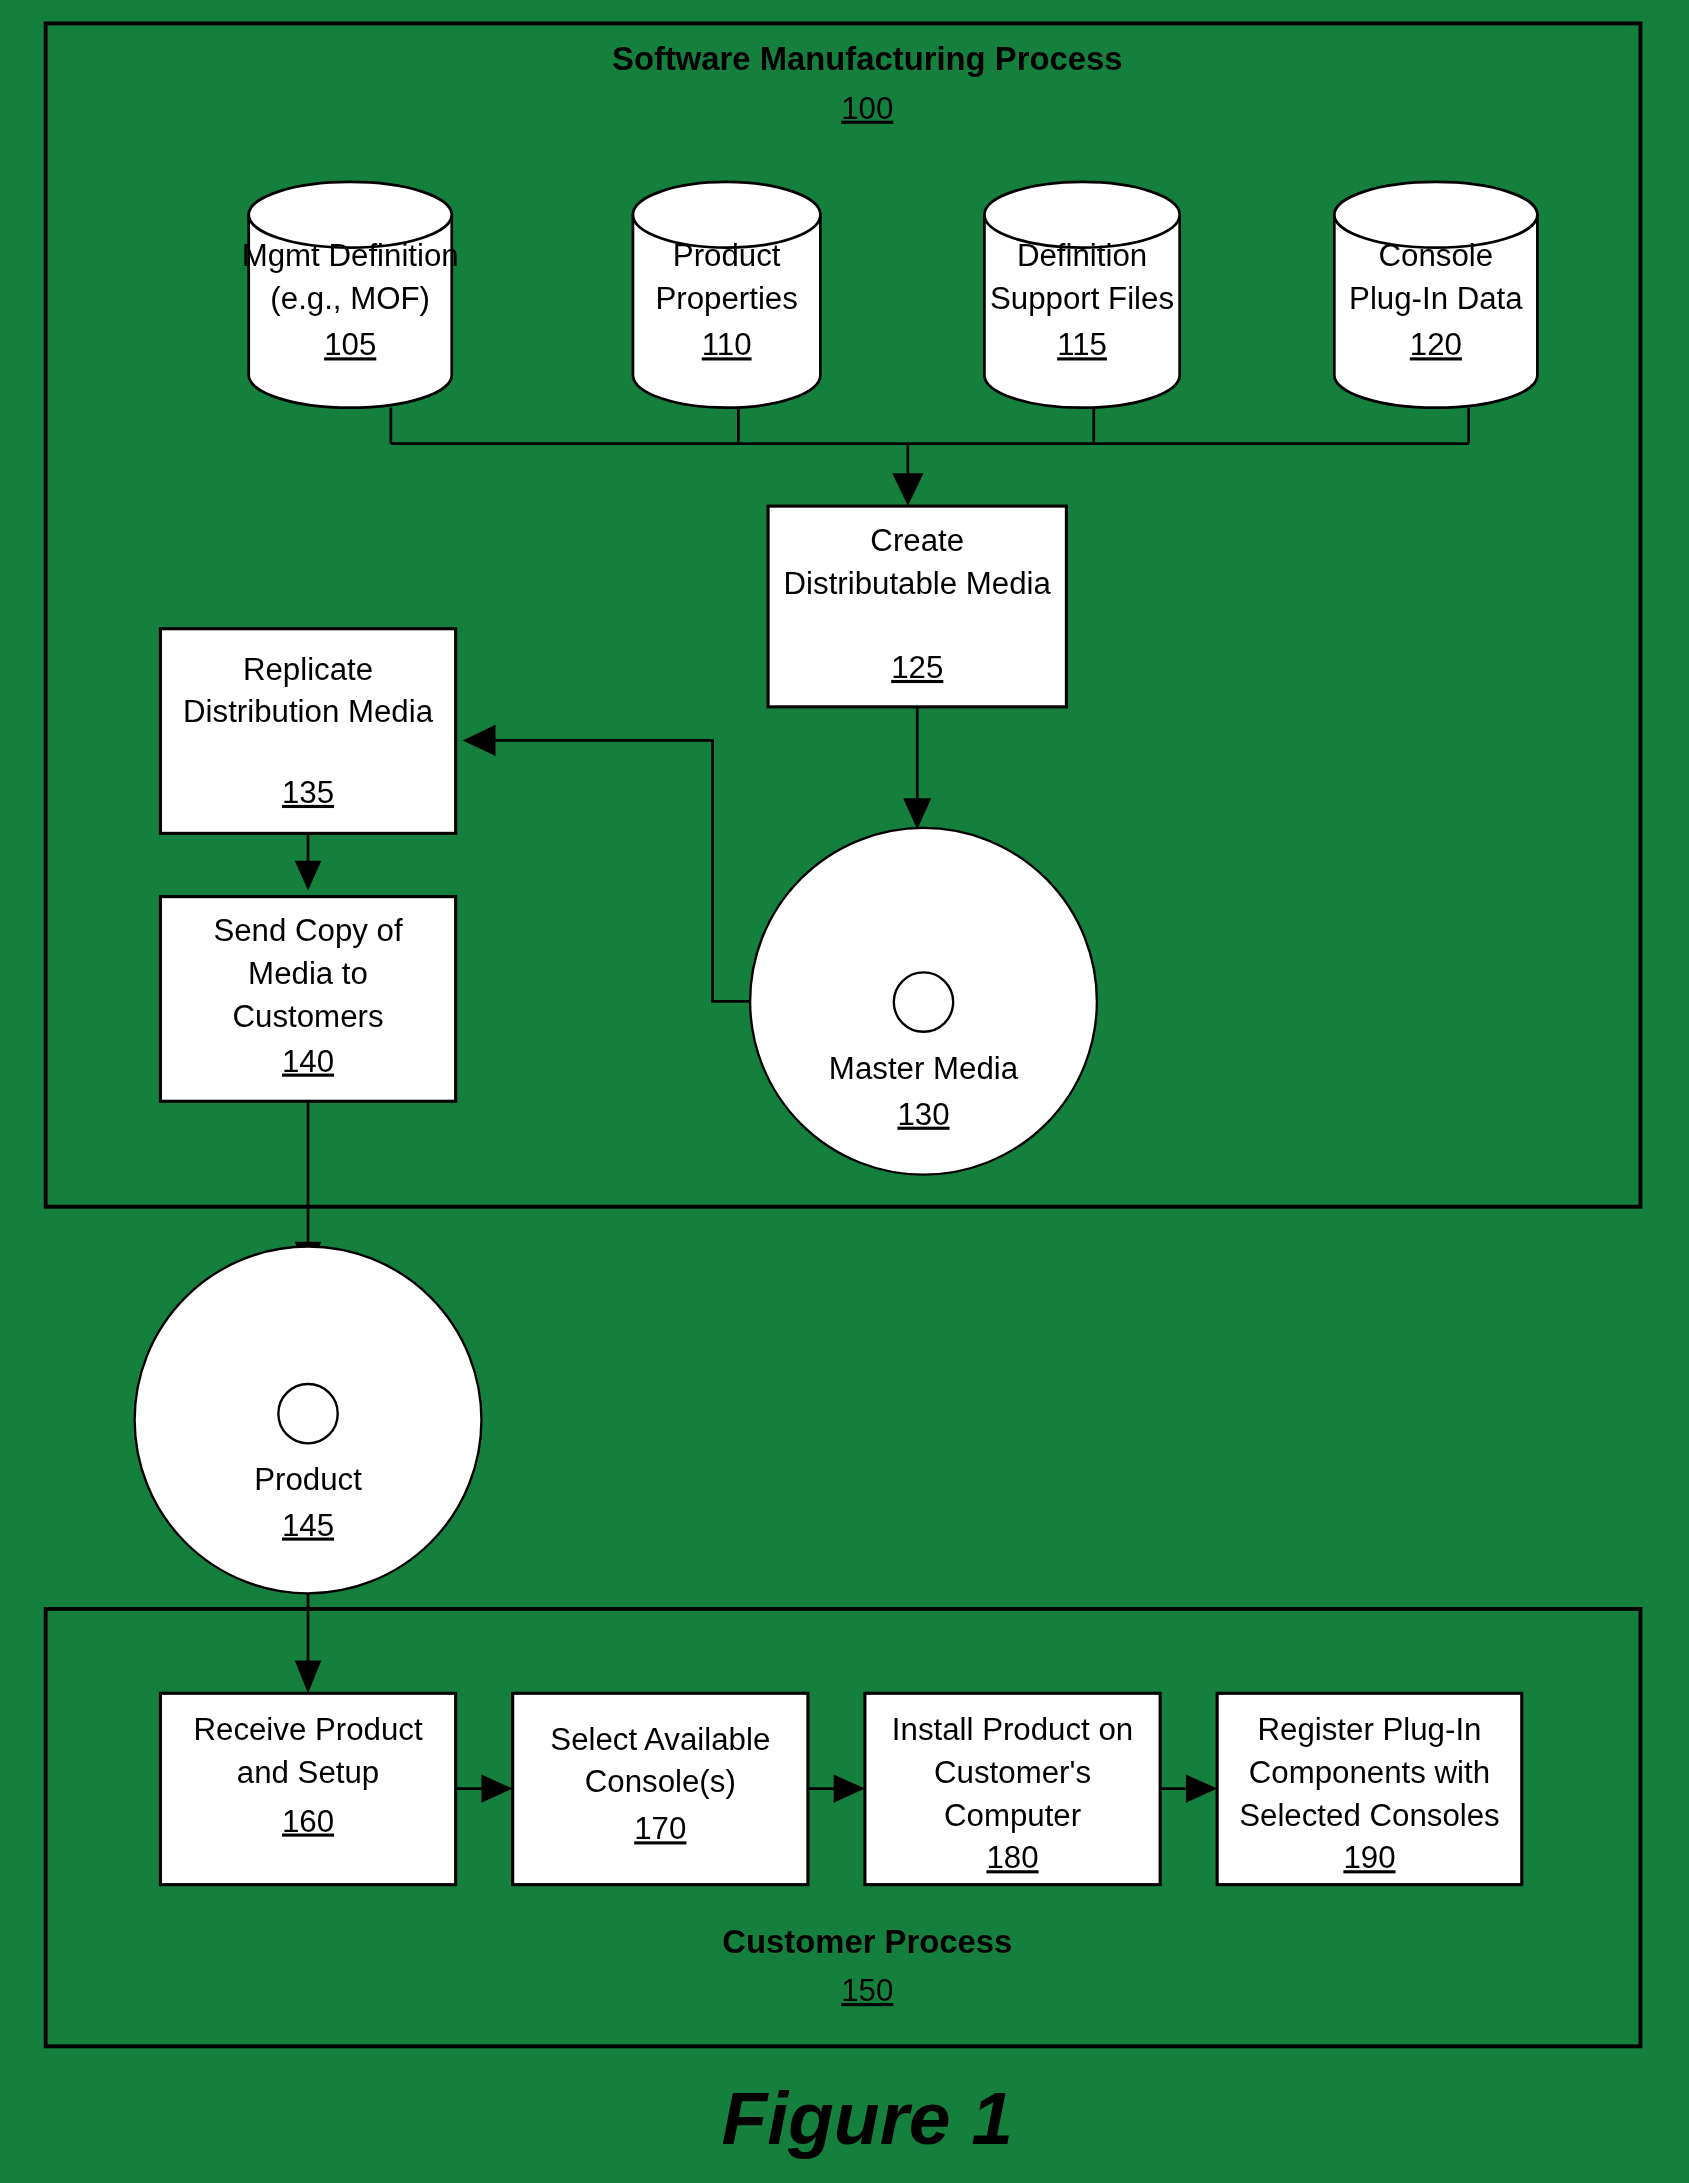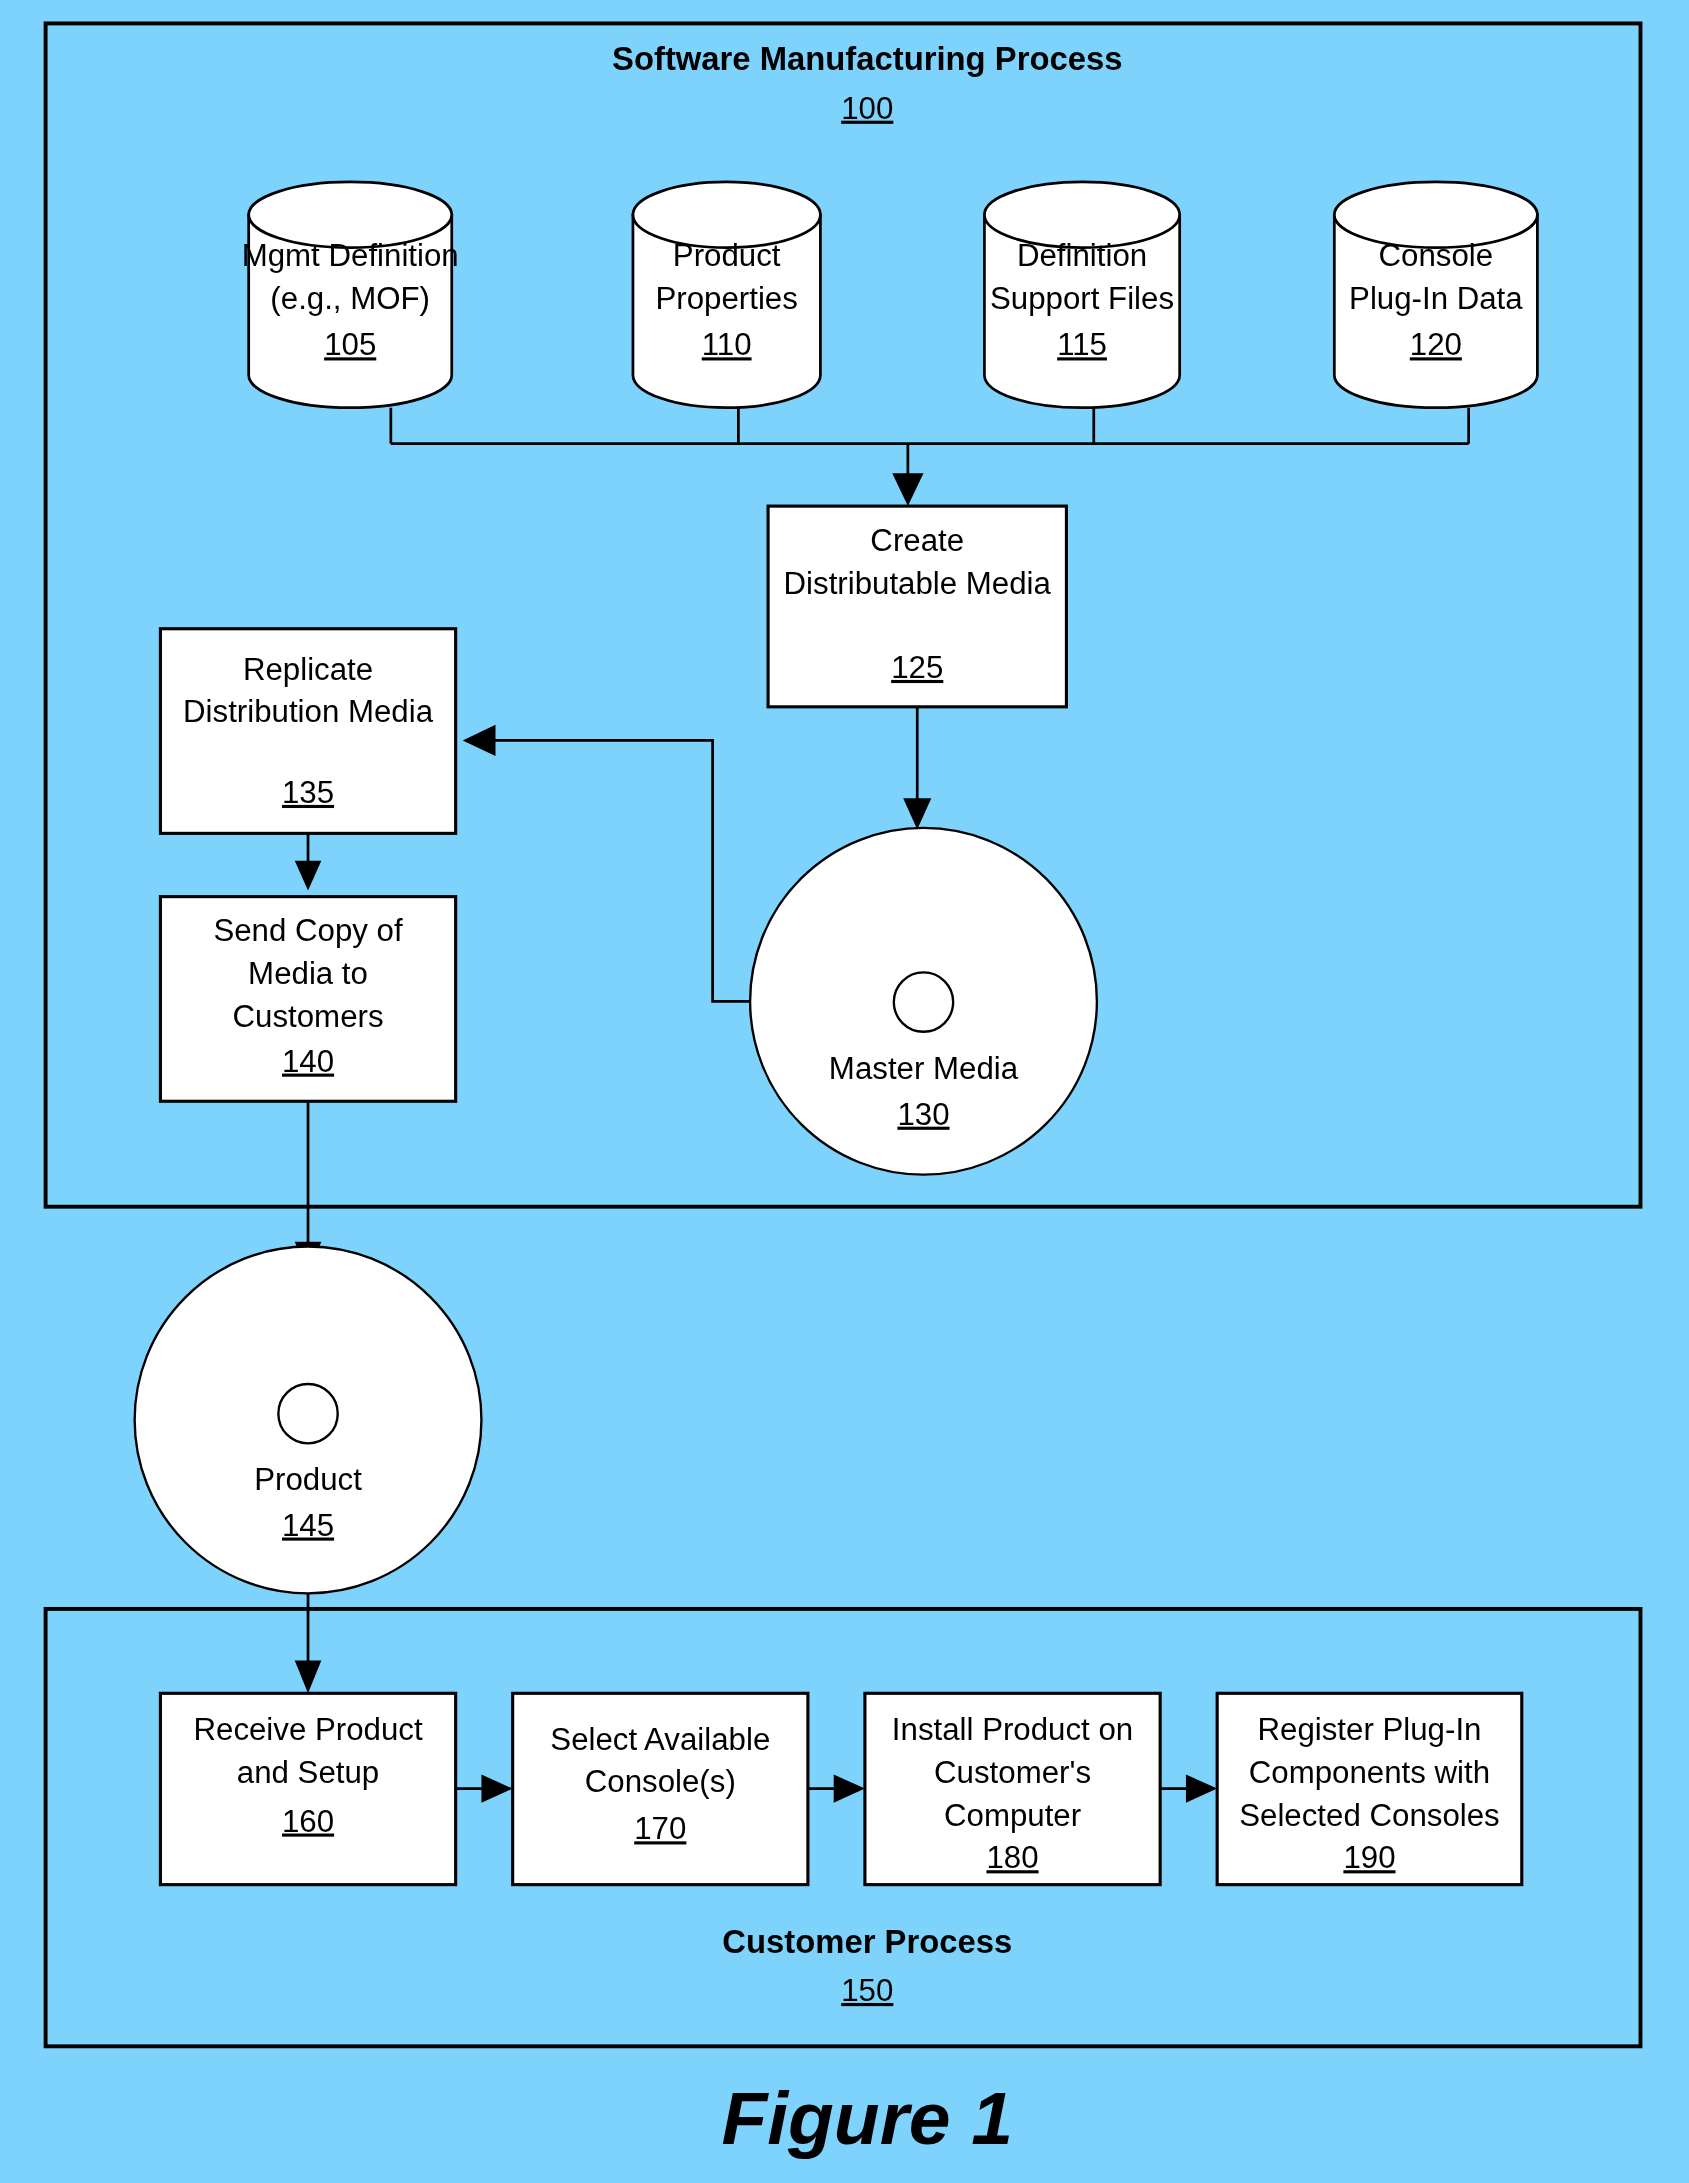--- a/index.html
+++ b/index.html
@@ -7,21 +7,21 @@
     padding: 0;
     background: #ffffff;
   }
   body {
     font-family: "Liberation Sans", sans-serif;
   }
   #figure-root {
     position: relative;
     width: 1690px;
     height: 2183px;
-    background: #7dd3fc;
+    background: #15803d;
     overflow: hidden;
   }
   svg.figure-canvas {
     position: absolute;
     top: 0;
     left: 0;
     width: 1690px;
     height: 2183px;
   }
   .frame-stroke {

